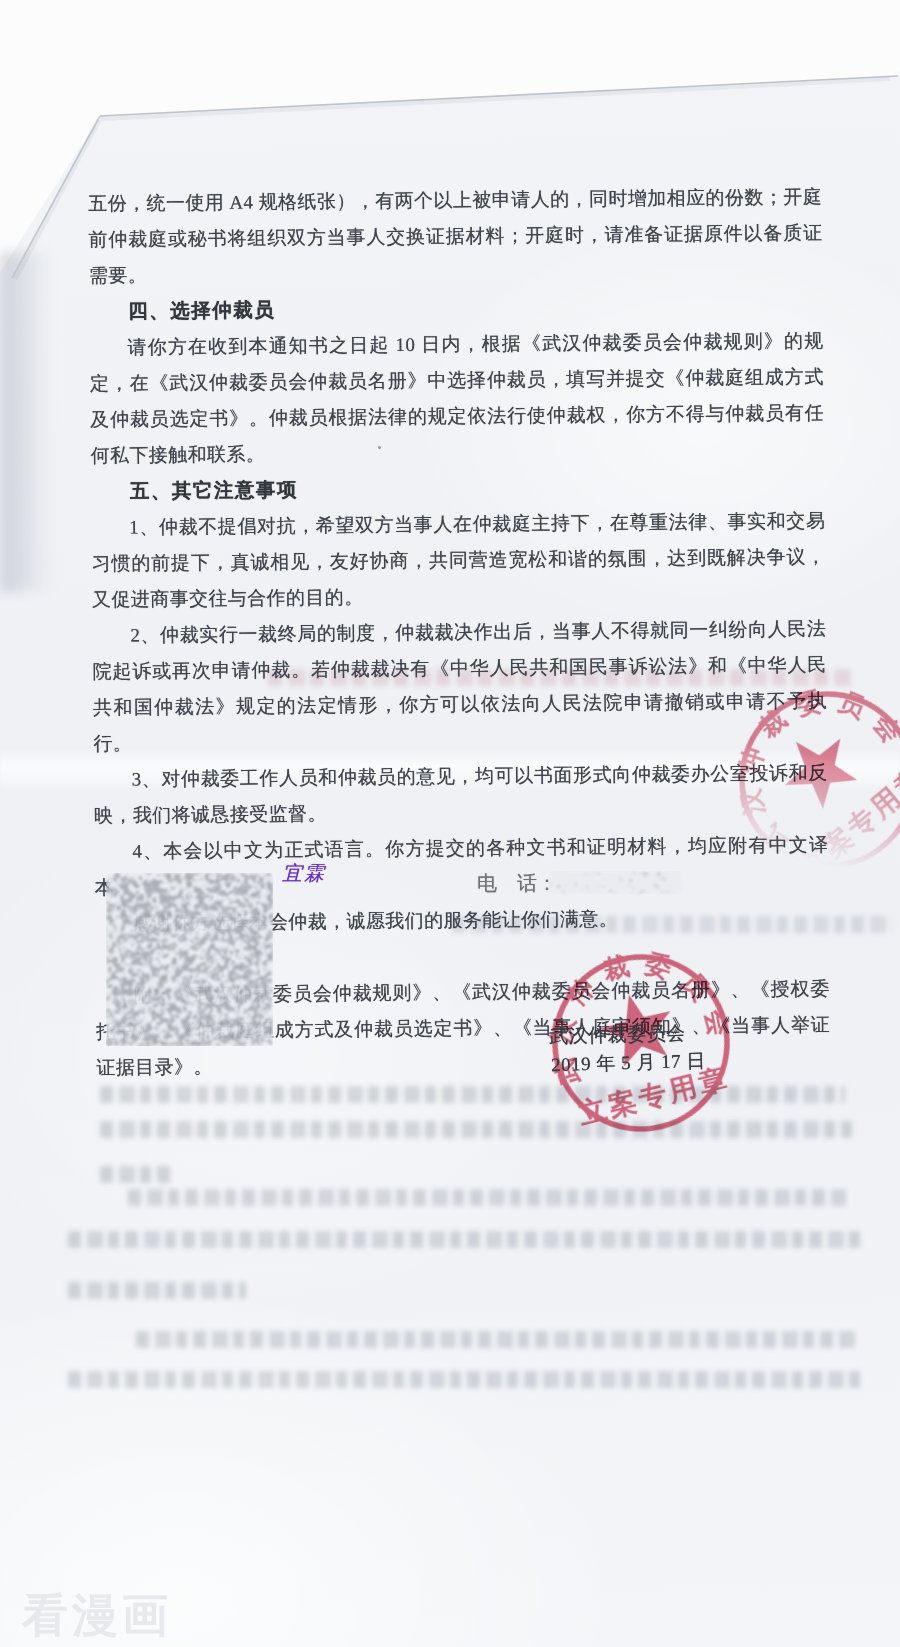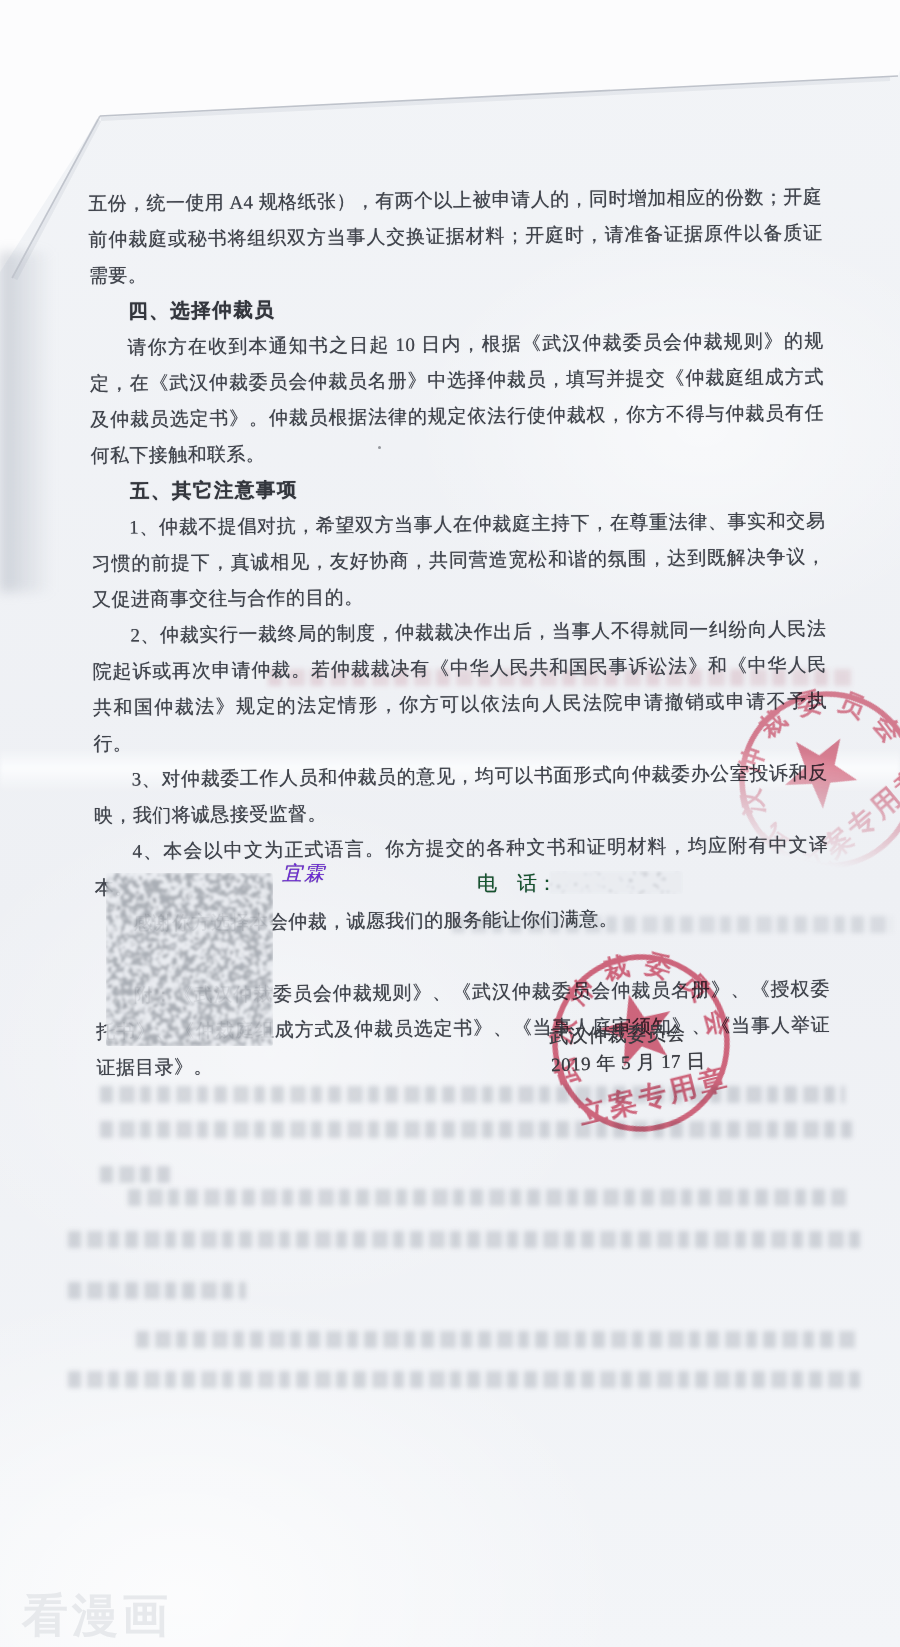--- a/index.html
+++ b/index.html
@@ -42,21 +42,21 @@
   .doc-text h3{
     margin:0;font-size:19.5px;line-height:36px;font-weight:bold;color:#33363d;
     text-indent:2em;letter-spacing:1.5px;text-shadow:0 0 .9px rgba(45,48,56,.8);
   }
   .attach{margin-top:36px !important;}
   .ink-dot{position:absolute;left:378px;top:446px;width:3px;height:3px;border-radius:50%;
     background:#565a62;opacity:.6;z-index:3;}
   
   .contact-name{position:absolute;left:282px;top:860px;z-index:3;font-size:20px;color:#6d28d9;
     letter-spacing:2px;text-shadow:0 0 .8px rgba(64,68,78,.7);font-style:italic;}
-  .phone-label{position:absolute;left:477px;top:870px;z-index:3;font-size:20px;color:#14532d;
+  .phone-label{position:absolute;left:477px;top:870px;z-index:3;font-size:20px;color:#737373;
     text-shadow:0 0 .8px rgba(64,68,78,.7);}
   .redact{position:absolute;overflow:hidden;z-index:3;border-radius:2px;}
   .redact-qr{left:106px;top:873px;width:167px;height:173px;opacity:.92;}
   .redact-phone{left:549px;top:871px;width:134px;height:23px;opacity:.55;}
   .redact svg{display:block;width:100%;height:100%;}
   
   .ghost{
     position:absolute;height:17px;z-index:2;filter:blur(2.4px);opacity:.8;
     background:repeating-linear-gradient(90deg,
       rgba(112,120,134,.34) 0 13px, rgba(112,120,134,0) 13px 19px,

